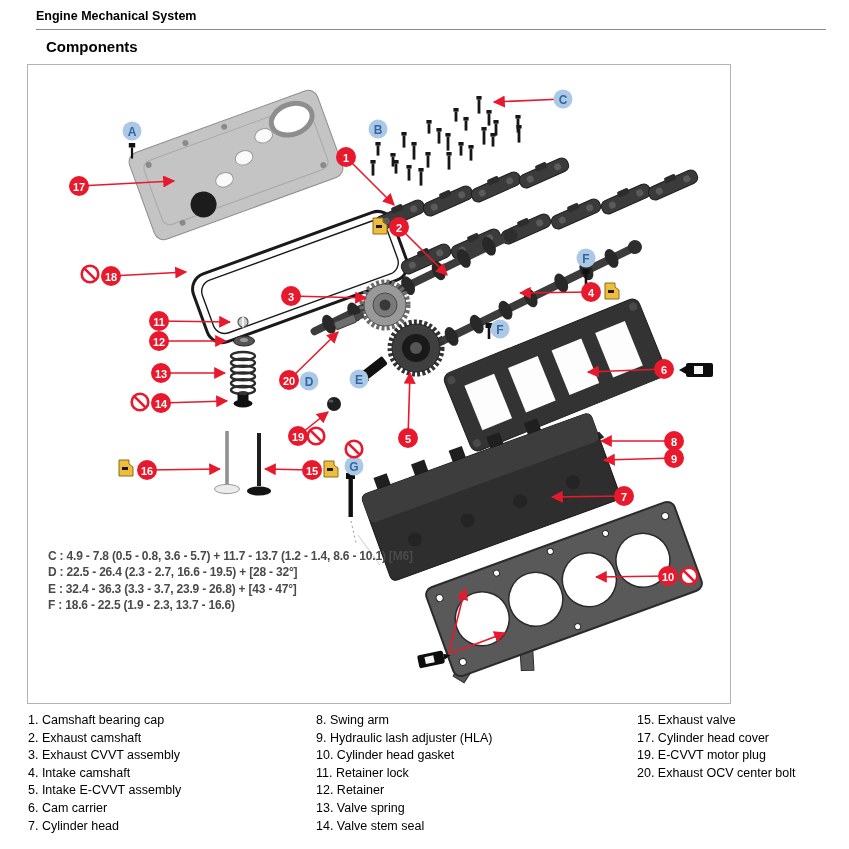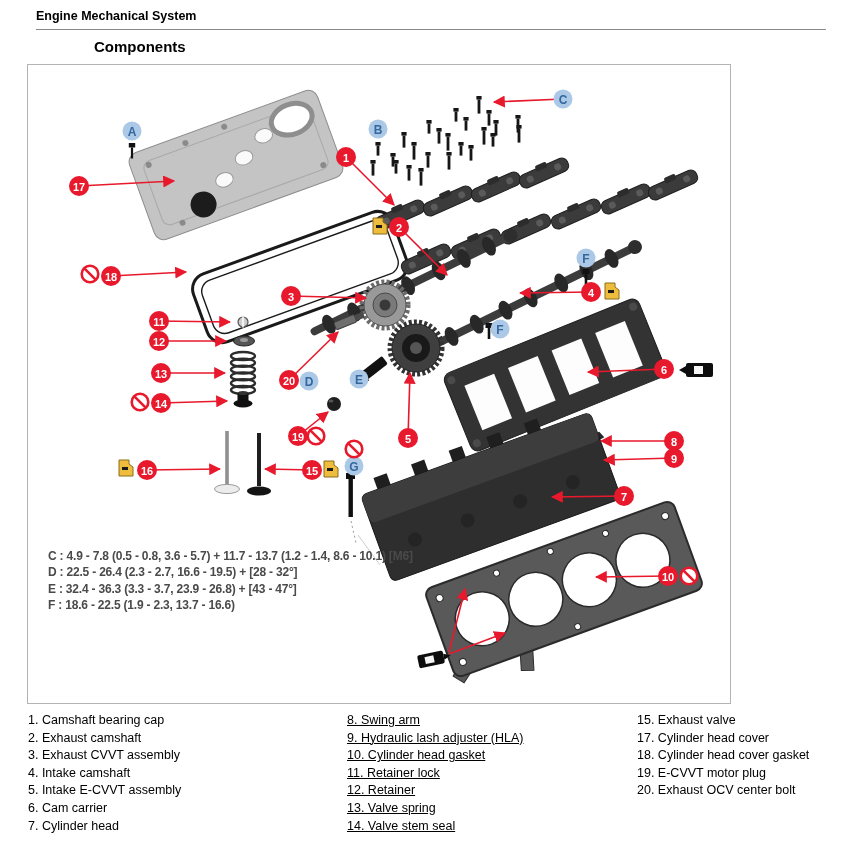--- a/index.html
+++ b/index.html
@@ -1,28 +1,28 @@
 <!DOCTYPE html>
 <html><head>
 <meta charset="utf-8">
 <style>
   html,body{margin:0;padding:0;background:#fff;}
   body{width:849px;height:849px;position:relative;overflow:hidden;
        font-family:"Liberation Sans",sans-serif;color:#000;}
   .doc-title{position:absolute;left:36px;top:9px;font-size:12.5px;font-weight:bold;}
   .rule{position:absolute;left:36px;top:29px;width:790px;height:1px;background:#8a8a8a;}
-  .section-title{position:absolute;left:46px;top:38px;font-size:15px;font-weight:bold;margin-left:48px;}
+  .section-title{position:absolute;left:46px;top:38px;font-size:15px;font-weight:bold;}
   .diagram-box{position:absolute;left:27px;top:64px;width:702px;height:638px;
                border:1px solid #b3b3b3;background:#fff;}
   .diagram-box svg{position:absolute;left:0;top:0;}
   .torque{position:absolute;left:20px;top:483px;font-size:12px;font-weight:bold;
           color:#4a4a4a;line-height:16.4px;letter-spacing:-0.2px;white-space:nowrap;}
   .parts-list{position:absolute;top:712px;left:0;width:849px;font-size:12.5px;line-height:17.6px;}
   .parts-col{position:absolute;top:0;white-space:nowrap;}
-  .col-0{left:28px;} .col-1{left:347px;text-decoration:underline;} .col-2{left:637px;}
+  .col-0{left:28px;} .col-1{left:316px;} .col-2{left:637px;}
   svg text.num{fill:#fff;font:bold 11px "Liberation Sans",sans-serif;
                text-anchor:middle;dominant-baseline:central;}
   svg text.letter{font:bold 12px "Liberation Sans",sans-serif;
                text-anchor:middle;dominant-baseline:central;}
   svg .lead{stroke:#e8192c;stroke-width:1.6;fill:none;}
 </style>
 </head>
 <body>
 
 <div class="doc-title">Engine Mechanical System</div>
@@ -595,17 +595,16 @@
       <div>9. Hydraulic lash adjuster (HLA)</div>
       <div>10. Cylinder head gasket</div>
       <div>11. Retainer lock</div>
       <div>12. Retainer</div>
       <div>13. Valve spring</div>
       <div>14. Valve stem seal</div>
     </div>
   <div class="parts-col col-2">
       <div>15. Exhaust valve</div>
       <div>17. Cylinder head cover</div>
-      <div>18. Cylinder head cover gasket</div>
       <div>19. E-CVVT motor plug</div>
       <div>20. Exhaust OCV center bolt</div>
     </div>
 </div>
 
 </body></html>

